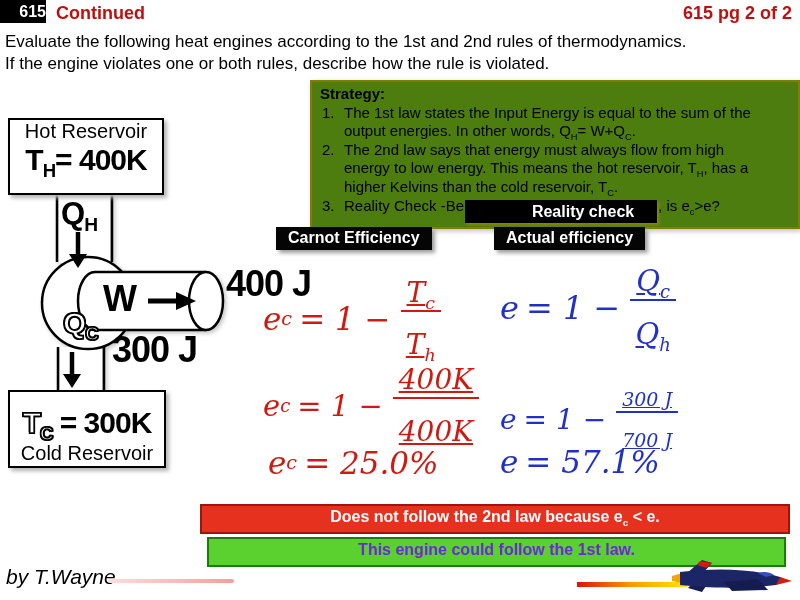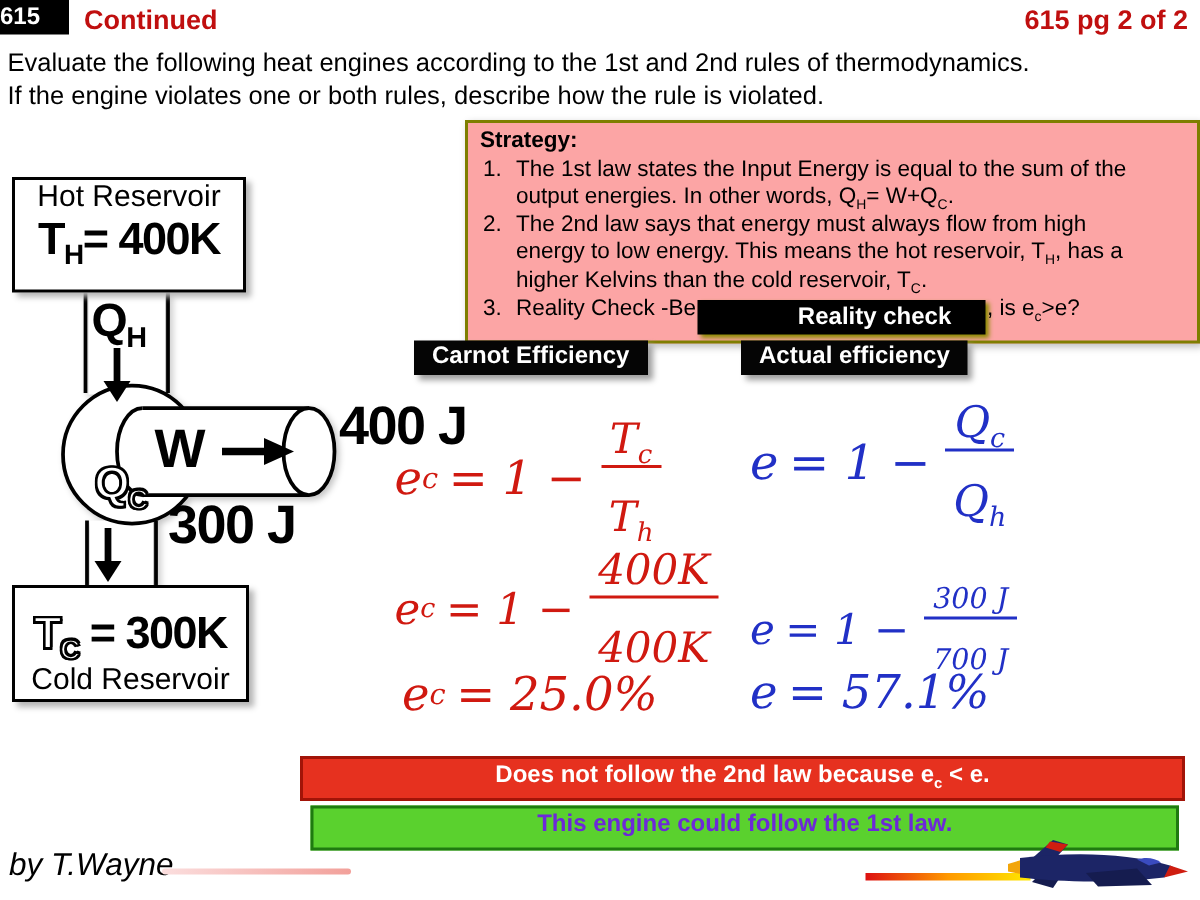--- a/index.html
+++ b/index.html
@@ -3,27 +3,27 @@
 <meta charset="utf-8">
 <style>
   html,body{margin:0;padding:0;background:#fff;}
   #page{position:relative;width:800px;height:600px;background:#fff;overflow:hidden;
         font-family:"Liberation Sans",sans-serif;color:#000;}
   .abs{position:absolute;}
   sub{font-size:0.62em;line-height:0;}
 
   
   .slide-num{left:0;top:2;width:46px;height:23px;background:#000;color:#fff;
-             font-weight:bold;font-size:16px;line-height:23px;text-align:left;}
+             font-weight:bold;font-size:16px;line-height:23px;text-align:right;}
   .continued{left:56px;top:3px;color:#c00f0f;font-weight:bold;font-size:18px;}
   .page-lbl{right:8px;top:3px;color:#c00f0f;font-weight:bold;font-size:18px;}
   .prompt{left:5px;top:31px;width:790px;font-size:17px;line-height:21.5px;}
 
   
-  .strategy{left:310px;top:80px;width:474px;background:#fca5a5;border:2px solid #7e7e00;
+  .strategy{left:310px;top:80px;width:474px;background:#4d7c0f;border:2px solid #7e7e00;
             padding:3px 4px 4px 8px;font-size:15px;line-height:18.6px;box-shadow:2px 2px 5px #bdbdbd;}
   .strategy .title{font-weight:bold;}
   .sline{padding-left:24px;position:relative;white-space:nowrap;}
   .snum{position:absolute;left:2px;top:0;}
   .rc-box{display:inline-block;background:#000;color:#fff;font-weight:bold;font-size:16px;
           width:148px;height:23px;line-height:23px;text-align:center;vertical-align:-6px;
           margin:0 1px;box-shadow:2px 2px 3px #8b8b00;padding-left:44px;}
 
   
   .box-label{position:absolute;background:#050505;color:#fff;font-weight:bold;font-size:16px;
@@ -38,21 +38,21 @@
         text-shadow:-1px -1px 0 #000,1px -1px 0 #000,-1px 1px 0 #000,1px 1px 0 #000;}
   .qlabel{position:absolute;font-weight:800;font-size:31px;letter-spacing:-1px;}
   .joule{position:absolute;font-weight:800;font-size:36px;letter-spacing:-1px;}
 
   
   .eq{position:absolute;display:flex;align-items:center;
       font-family:"DejaVu Serif",serif;font-style:italic;}
   .eq.red{color:#d01910;}
   .eq.blue{color:#2130c6;}
   .eqmid{margin:0 10px 0 7px;}
-  .frac{display:inline-flex;flex-direction:column;align-items:center;text-align:center;}
+  .frac{display:inline-flex;flex-direction:column;align-items:center;text-align:center;text-decoration:underline;}
   .fnum{border-bottom:2px solid currentColor;padding:0 6px 1px;}
   .fden{padding-top:16px;}
 
   
   .banner{position:absolute;font-weight:bold;font-size:16px;text-align:center;padding-top:2px;}
   .banner.red{left:200px;top:504px;width:586px;height:24px;background:#e6311f;
               border:2px solid #a21408;color:#fff;}
   .banner.green{left:207px;top:537px;width:575px;height:24px;background:#5ad12e;
                border:2px solid #1f7a10;color:#6d28d9;}
 

